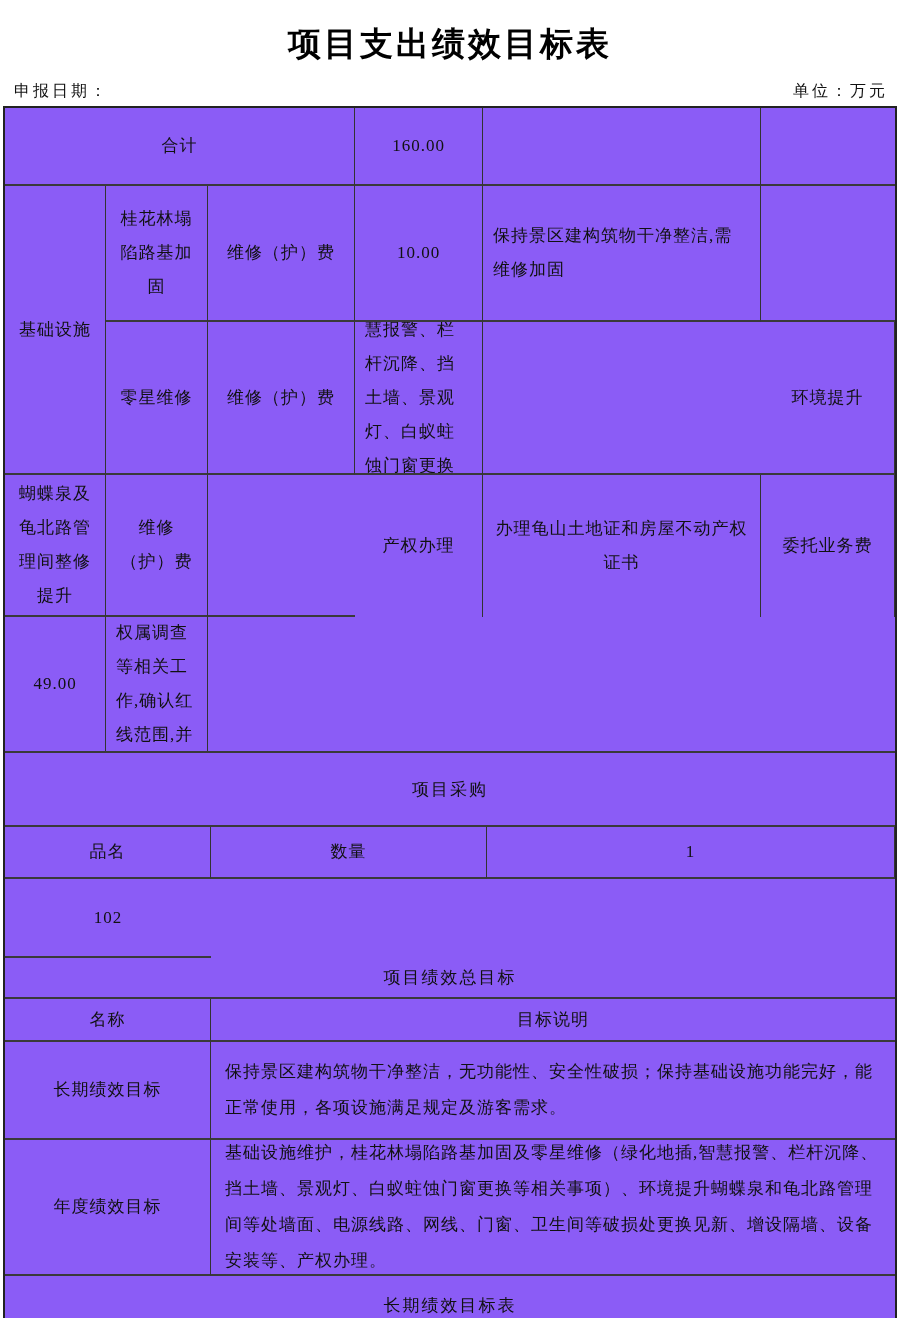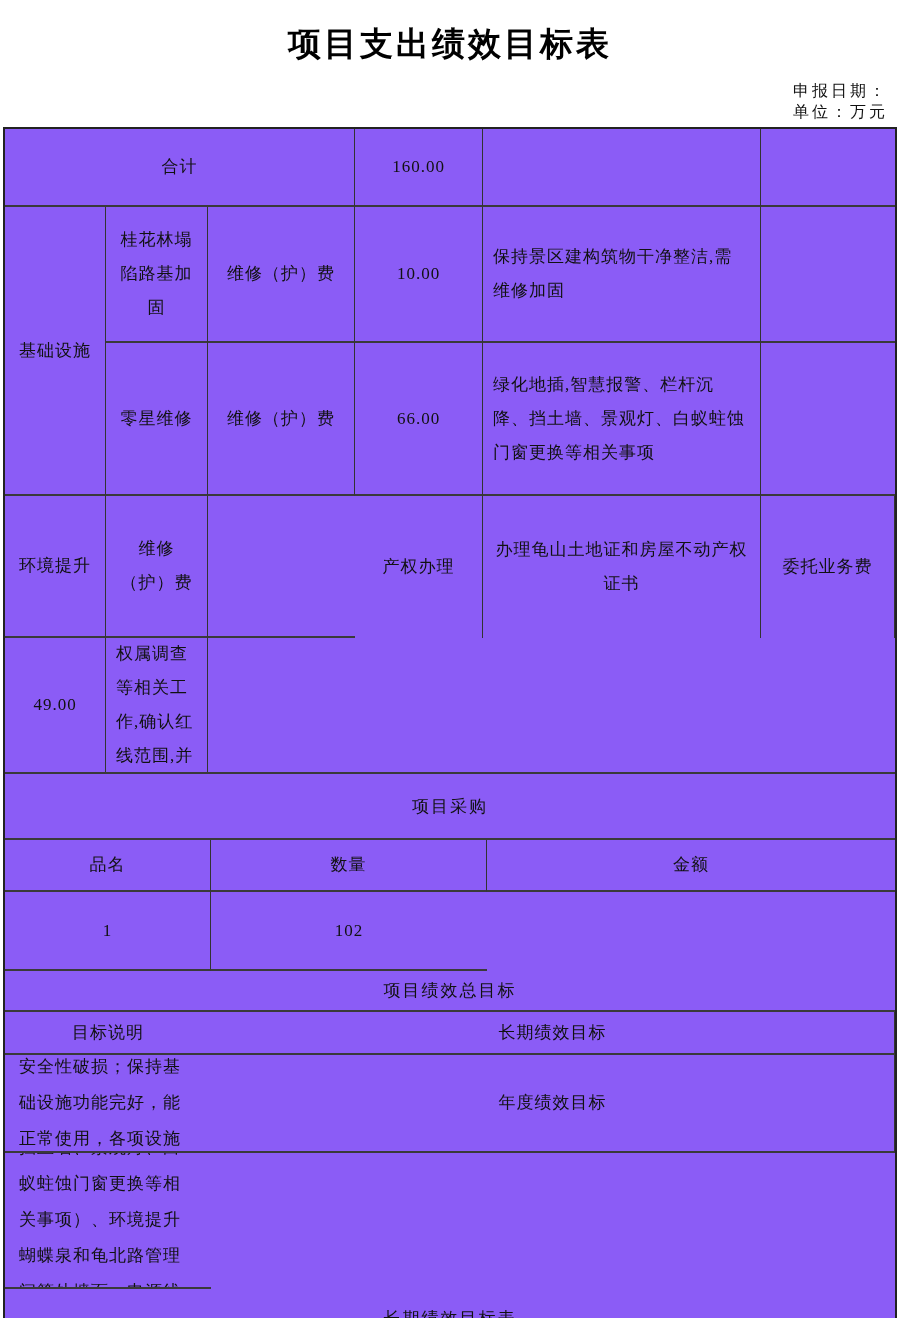--- a/index.html
+++ b/index.html
@@ -21,21 +21,20 @@
     padding-top: 12px;
     color: #000;
   }
   .meta-row {
     display: flex;
     justify-content: space-between;
     align-items: flex-end;
     padding: 14px 12px 4px 14px;
     font-size: 16px;
     letter-spacing: 3px;
-    flex-direction: column;
   }
 
   .big-table {
     margin-left: 3px;
     width: 894px;
     border: 2px solid #222;
     border-bottom: 6px solid #111;
     background: #8b5cf6;
   }
 
@@ -60,21 +59,21 @@
   
   .expense-grid {
     display: grid;
     grid-template-columns: 101px 102px 147px 128px 278px 1fr;
     grid-template-rows: 78px 136px 153px 142px 134px;
   }
   .span-cols-123 { grid-column: 1 / 4; }
   .cat-infra { grid-column: 1; grid-row: 2 / 4; }
 
   .section-bar {
-    height: 68px;
+    height: 76px;
     display: flex;
     align-items: center;
     justify-content: center;
     font-size: 17px;
     letter-spacing: 2px;
     border-bottom: 2px solid #3a3a3a;
   }
 
   .purchase-grid {
     display: grid;
@@ -117,50 +116,50 @@
       <div class="c cat-infra">基础设施</div>
 
       <div class="c">桂花林塌陷路基加固</div>
       <div class="c">维修（护）费</div>
       <div class="c">10.00</div>
       <div class="c left">保持景区建构筑物干净整洁,需维修加固</div>
       <div class="c no-r"></div>
 
       <div class="c">零星维修</div>
       <div class="c">维修（护）费</div>
-      <div class="c">66.00</div>
       <div class="c left">绿化地插,智慧报警、栏杆沉降、挡土墙、景观灯、白蚁蛀蚀门窗更换等相关事项</div>
       <div class="c no-r"></div>
 
       <div class="c">环境提升</div>
+      <div class="c">蝴蝶泉及龟北路管理间整修提升</div>
       <div class="c">维修（护）费</div>
       <div class="c no-r"></div>
 
       <div class="c no-b">产权办理</div>
       <div class="c no-b">办理龟山土地证和房屋不动产权证书</div>
       <div class="c no-b">委托业务费</div>
       <div class="c no-b">49.00</div>
       <div class="c left no-b">对龟山现有管理范围进行宗地测量及权属调查等相关工作,确认红线范围,并办理景区内房屋不动产权证书</div>
       <div class="c no-r no-b"></div>
     </div>
 
     <div class="section-bar" style="border-top:2px solid #3a3a3a;">项目采购</div>
 
     <div class="purchase-grid">
       <div class="c">品名</div>
       <div class="c">数量</div>
-      <div class="c no-r">金额</div>
 
       <div class="c">1</div>
       <div class="c no-r">102</div>
     </div>
 
     <div class="section-bar goalbar">项目绩效总目标</div>
 
     <div class="goals-grid">
+      <div class="c">名称</div>
       <div class="c no-r">目标说明</div>
 
       <div class="c">长期绩效目标</div>
       <div class="c left no-r goal-desc">保持景区建构筑物干净整洁，无功能性、安全性破损；保持基础设施功能完好，能正常使用，各项设施满足规定及游客需求。</div>
 
       <div class="c">年度绩效目标</div>
       <div class="c left no-r goal-desc">基础设施维护，桂花林塌陷路基加固及零星维修（绿化地插,智慧报警、栏杆沉降、挡土墙、景观灯、白蚁蛀蚀门窗更换等相关事项）、环境提升蝴蝶泉和龟北路管理间等处墙面、电源线路、网线、门窗、卫生间等破损处更换见新、增设隔墙、设备安装等、产权办理。</div>
     </div>
 
     <div class="section-bar footer-bar">长期绩效目标表</div>

